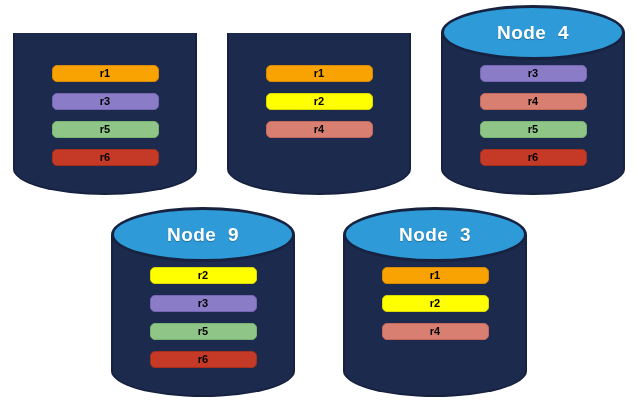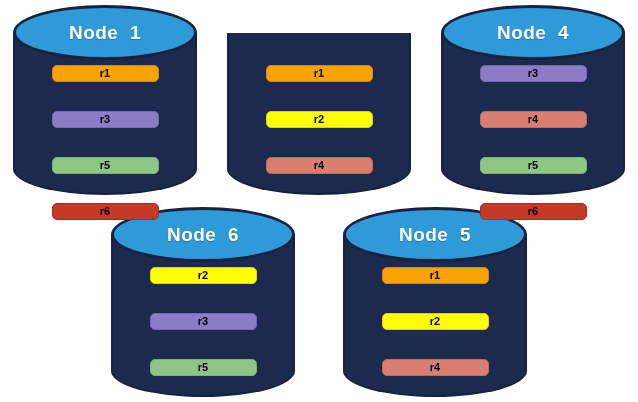--- a/index.html
+++ b/index.html
@@ -62,21 +62,21 @@
     letter-spacing: 0.5px;
     text-shadow: 0 1px 1px rgba(0,0,0,0.25);
   }
   .bars {
     position: absolute;
     top: 60px;
     left: 0; right: 0;
     display: flex;
     flex-direction: column;
     align-items: center;
-    gap: 29px;
+    gap: 11px;
     z-index: 3;
   }
   .bar {
     width: 107px;
     height: 17px;
     border: 1px solid rgba(0,0,0,0.25);
     border-radius: 5px;
     display: flex;
     align-items: center;
     justify-content: center;
@@ -89,23 +89,20 @@
   }
 </style>
 </head>
 <body>
 
 <div class="canvas">
   <div class="row row-top">
 
     <div class="node">
       <div class="cyl-body"></div>
-      <div class="cyl-top">
-        <span class="node-title">Node  1</span>
-      </div>
       <div class="bars">
           <div class="bar" style="background: rgb(249, 163, 3); border-color: rgb(216, 138, 0);">
             <span>r1</span>
           </div>
           <div class="bar" style="background: rgb(138, 124, 198); border-color: rgb(117, 103, 179);">
             <span>r3</span>
           </div>
           <div class="bar" style="background: rgb(143, 198, 135); border-color: rgb(120, 179, 111);">
             <span>r5</span>
           </div>
@@ -150,42 +147,42 @@
           </div>
         </div>
     </div>
 
   </div>
   <div class="row row-bottom">
 
     <div class="node">
       <div class="cyl-body"></div>
       <div class="cyl-top">
-        <span class="node-title">Node  6</span>
+        <span class="node-title">Node  9</span>
       </div>
       <div class="bars">
           <div class="bar" style="background: rgb(255, 255, 0); border-color: rgb(217, 217, 0);">
             <span>r2</span>
           </div>
           <div class="bar" style="background: rgb(138, 124, 198); border-color: rgb(117, 103, 179);">
             <span>r3</span>
           </div>
           <div class="bar" style="background: rgb(143, 198, 135); border-color: rgb(120, 179, 111);">
             <span>r5</span>
           </div>
           <div class="bar" style="background: rgb(196, 58, 38); border-color: rgb(165, 46, 29);">
             <span>r6</span>
           </div>
         </div>
     </div>
 
     <div class="node">
       <div class="cyl-body"></div>
       <div class="cyl-top">
-        <span class="node-title">Node  5</span>
+        <span class="node-title">Node  3</span>
       </div>
       <div class="bars">
           <div class="bar" style="background: rgb(249, 163, 3); border-color: rgb(216, 138, 0);">
             <span>r1</span>
           </div>
           <div class="bar" style="background: rgb(255, 255, 0); border-color: rgb(217, 217, 0);">
             <span>r2</span>
           </div>
           <div class="bar" style="background: rgb(217, 127, 114); border-color: rgb(195, 105, 92);">
             <span>r4</span>

